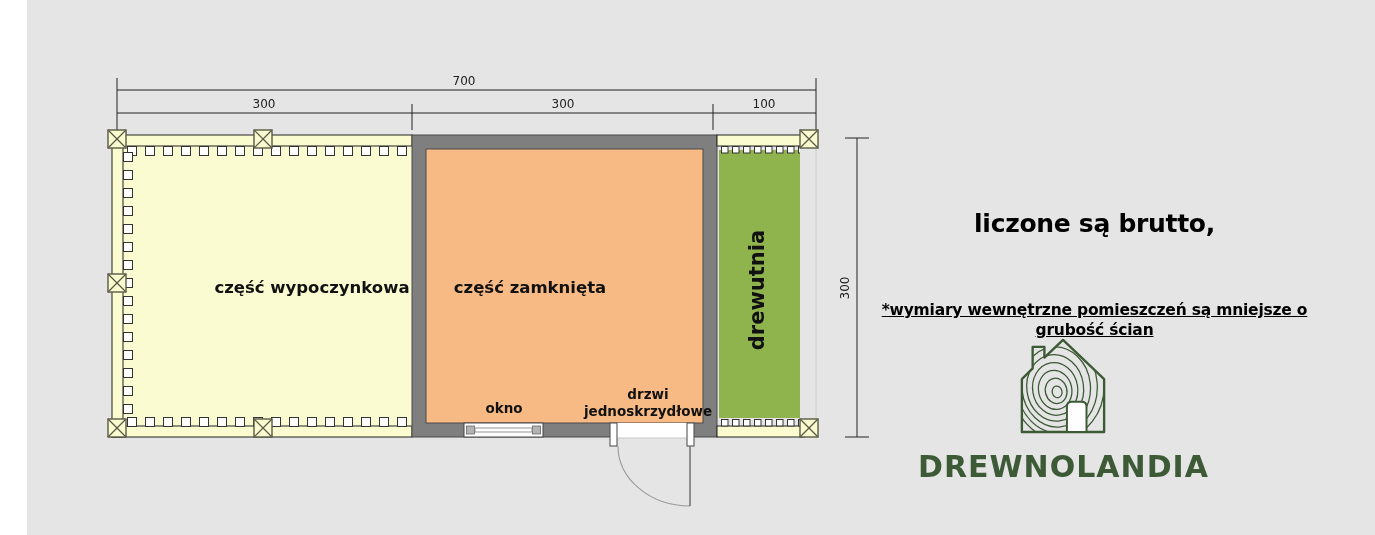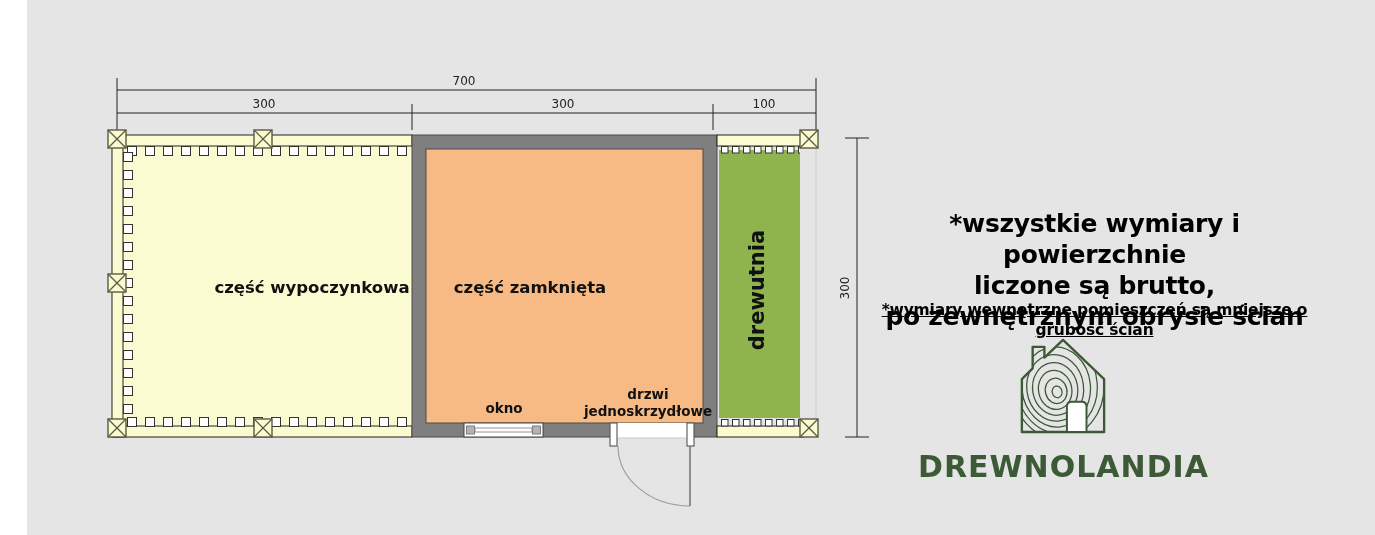--- a/index.html
+++ b/index.html
@@ -150,23 +150,21 @@
     <text class="plan-label" text-anchor="middle" font-size="21" transform="translate(737,290) rotate(-90)">drewutnia</text>
     <text class="plan-label" x="477" y="413" text-anchor="middle" font-size="13.5">okno</text>
     <text class="plan-label" x="621" y="399" text-anchor="middle" font-size="13.5">drzwi</text>
     <text class="plan-label" x="621" y="416" text-anchor="middle" font-size="13.5">jednoskrzydłowe</text>
   </svg>
 
   <div class="info-col">
 
 
     <div class="info-note">
-      <div>*wszystkie wymiary i powierzchnie</div>
       <div>liczone są brutto,</div>
-      <div>po zewnętrznym obrysie ścian</div>
     </div>
 
     <div class="info-note-small">*wymiary wewnętrzne pomieszczeń są mniejsze o grubość ścian</div>
 
     <div class="logo-row">
       <svg width="94" height="100" viewBox="0 0 96 102">
         <defs>
           <clipPath id="houseClip">
             <path d="M6,99 V45 L17,34 V12 H29 V23 L48,5 L90,45 V99 Z"></path>
           </clipPath>

